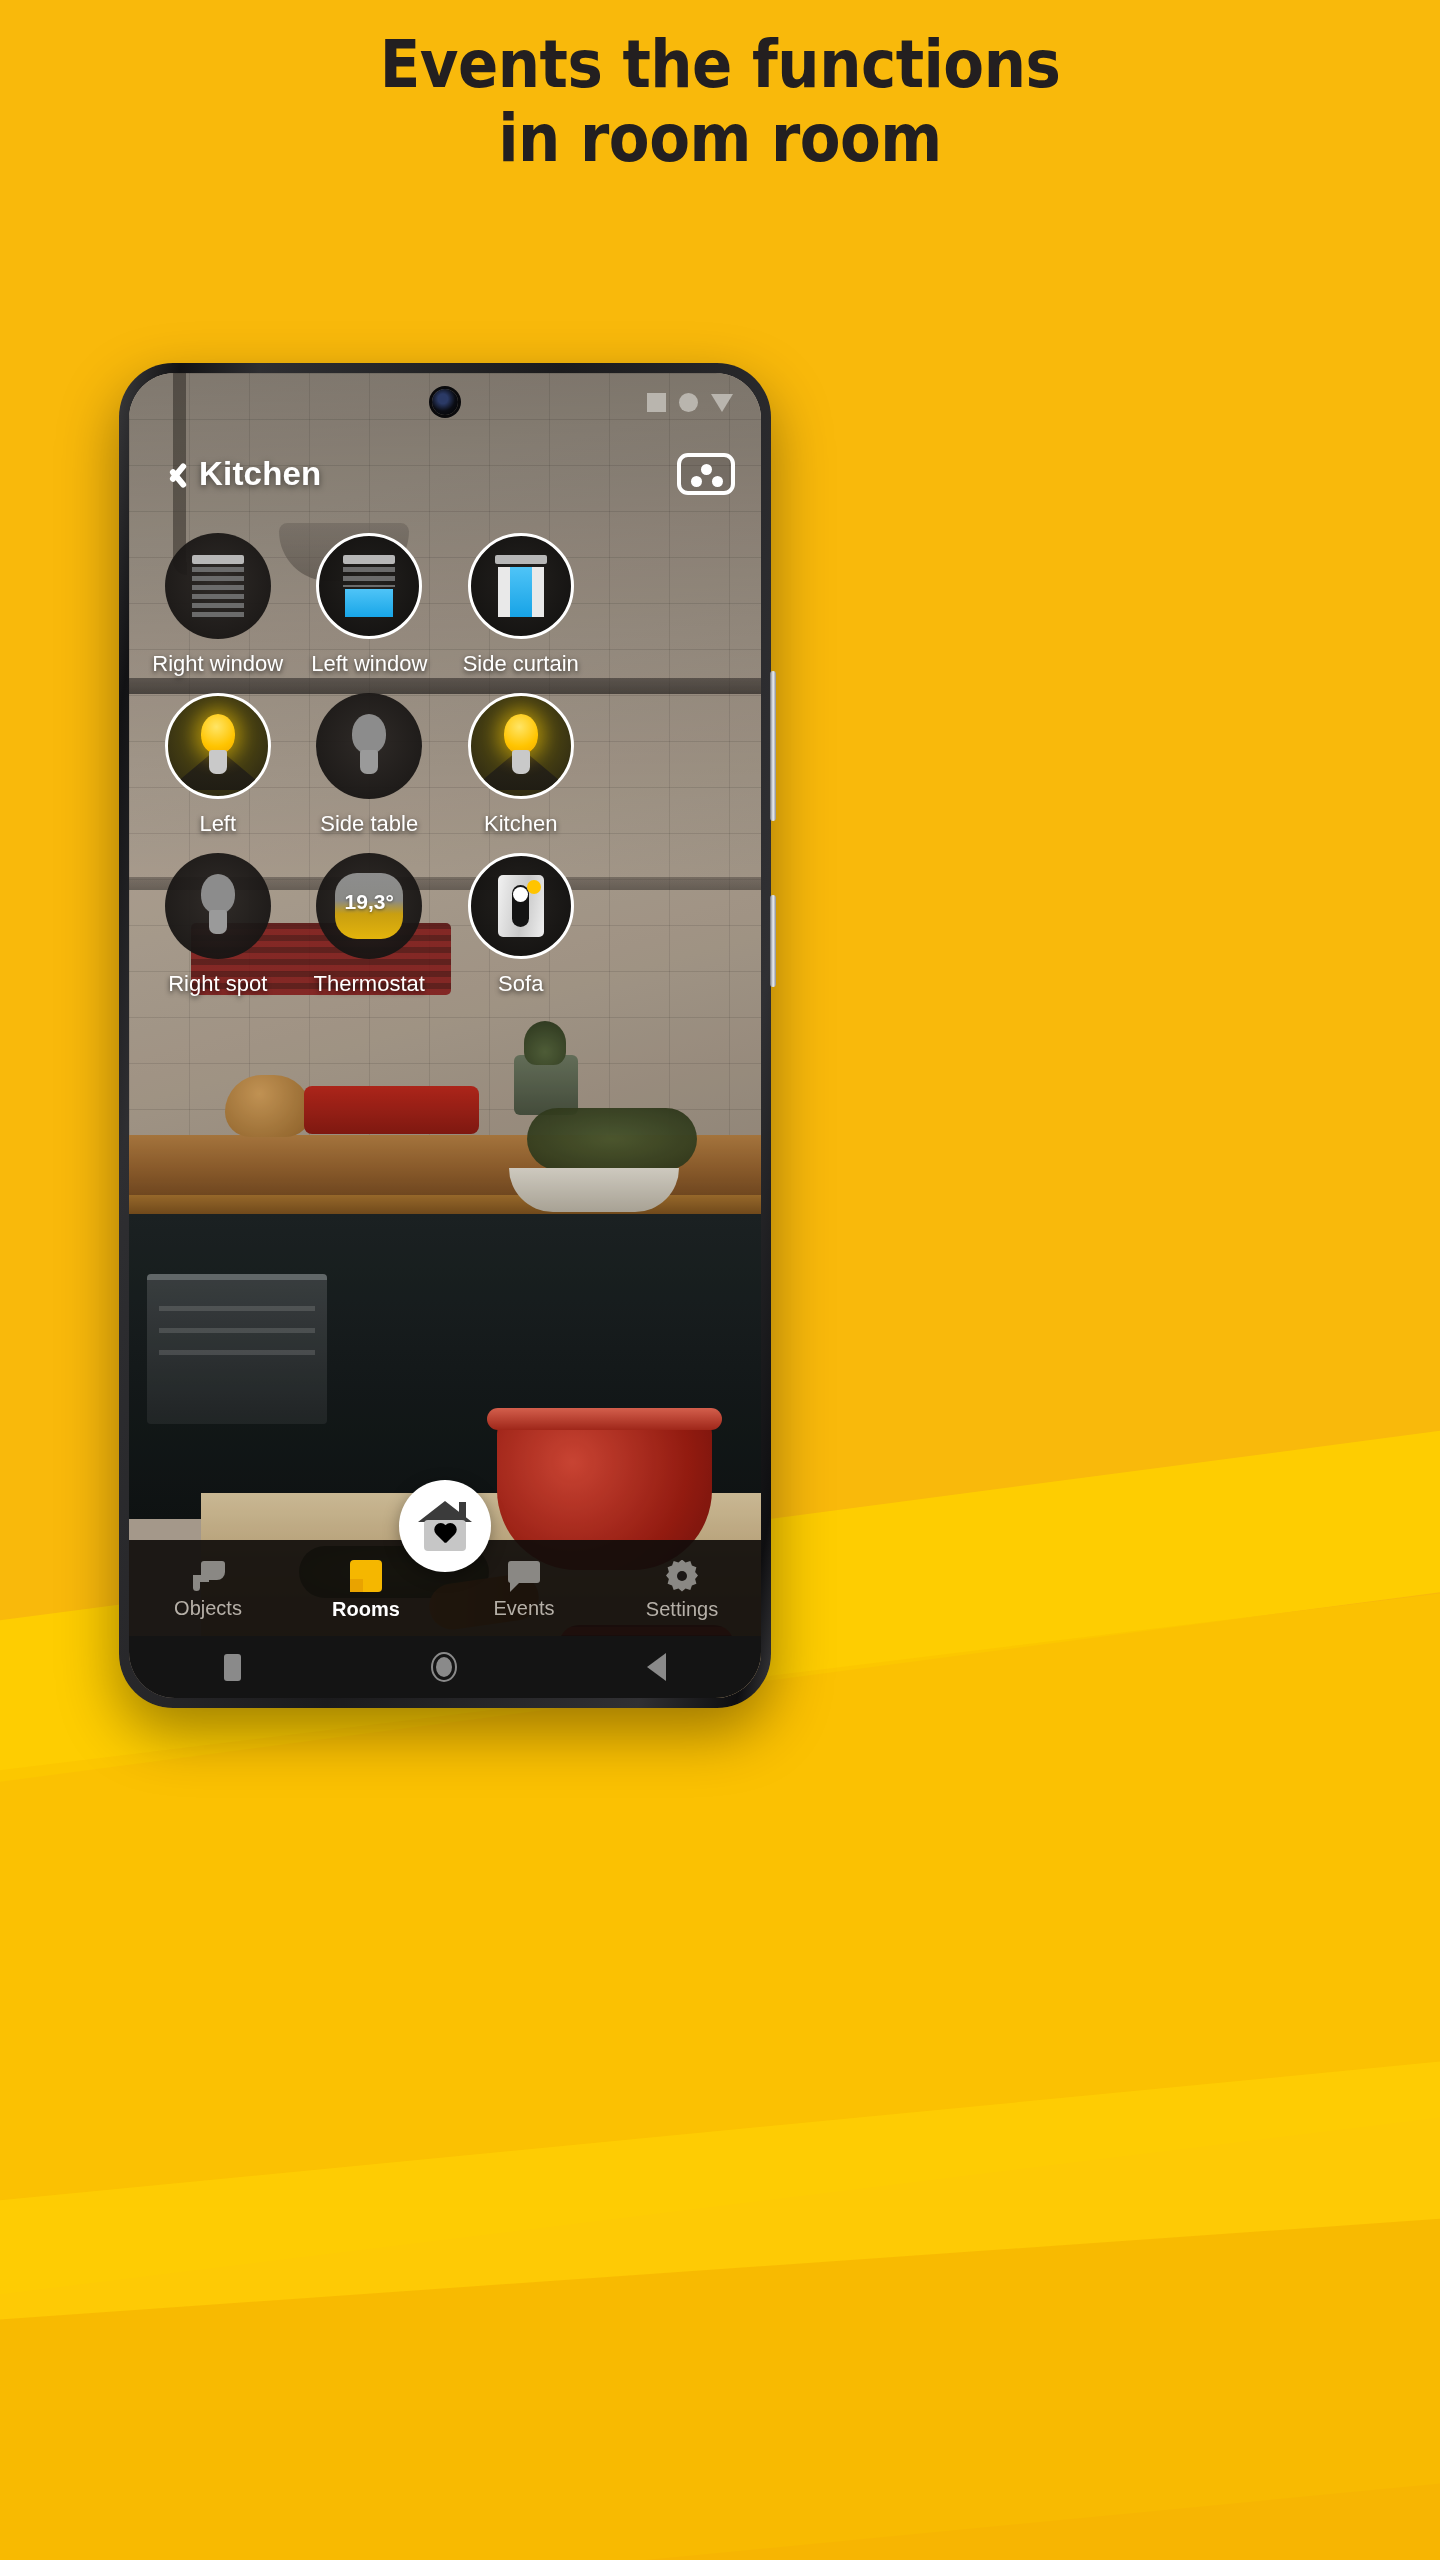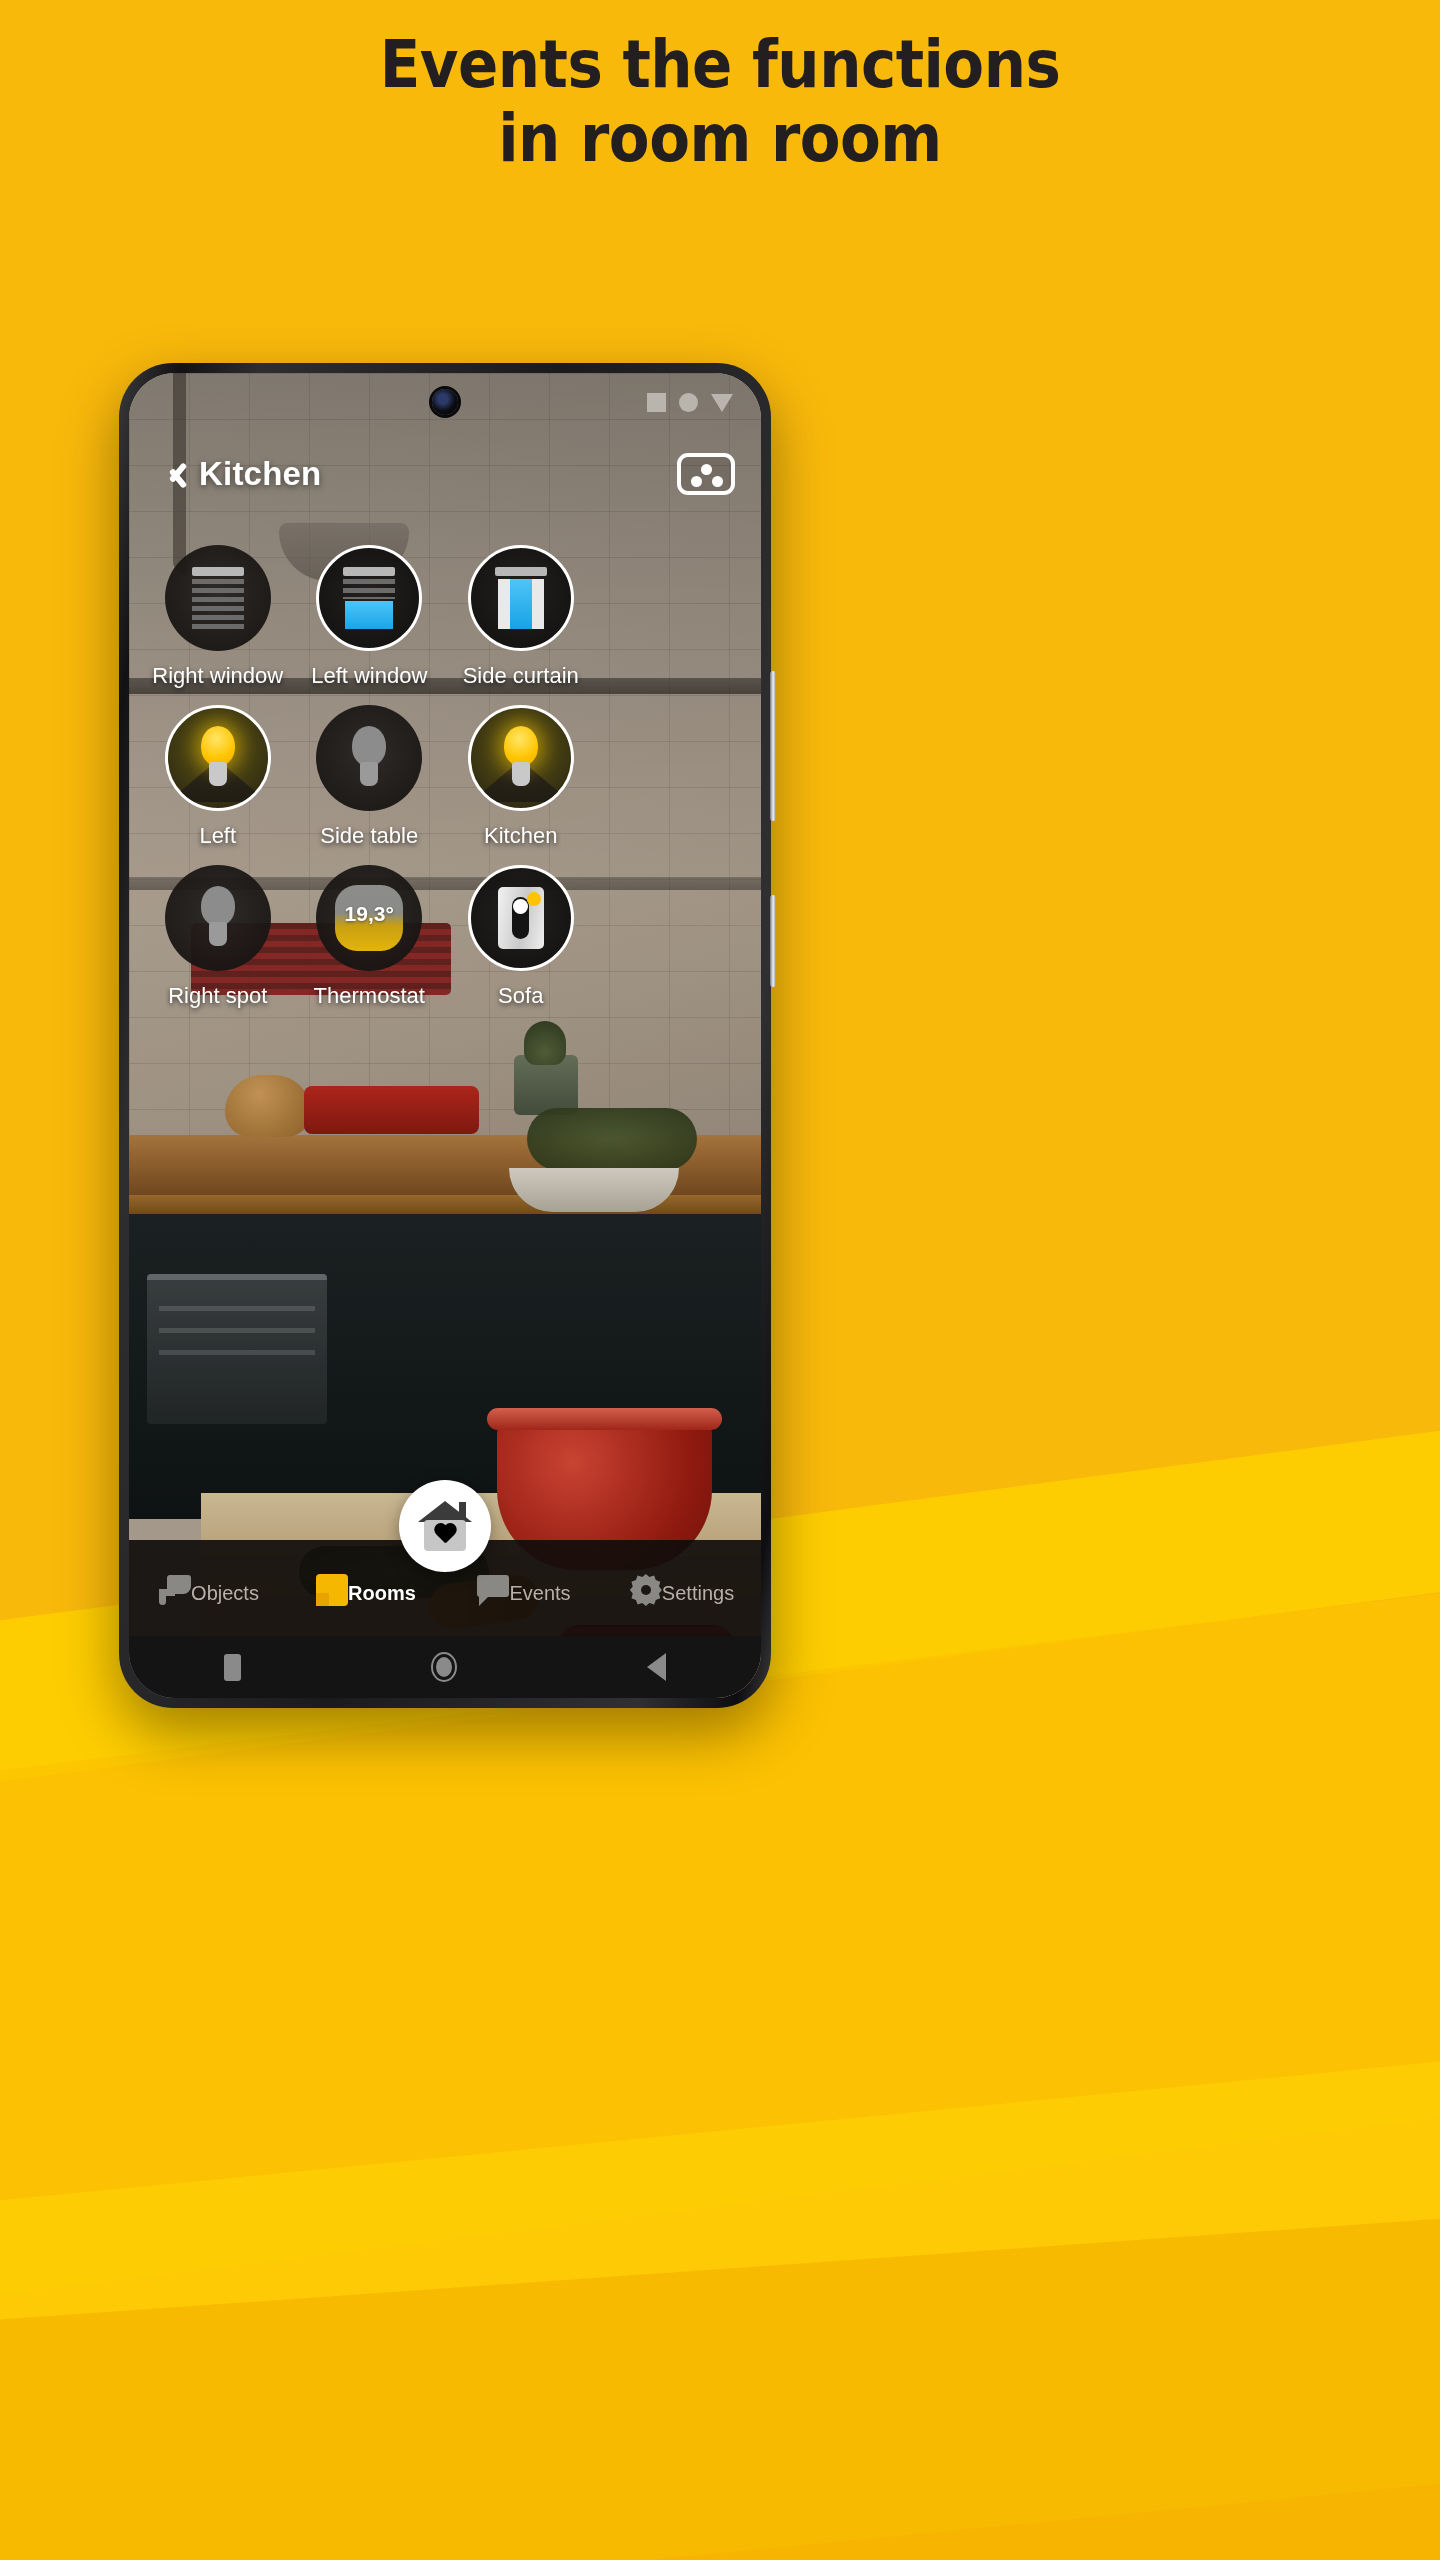--- a/index.html
+++ b/index.html
@@ -139,21 +139,21 @@
   #room-title { color:#fff; font-size:33px; font-weight:bold; letter-spacing:.2px;
     text-shadow:0 2px 6px rgba(0,0,0,.5); }
   #scenes-btn { margin-left:auto; width:58px; height:42px; border:4px solid #fff; border-radius:11px;
     position:relative; background:rgba(0,0,0,.12); cursor:pointer; }
   #scenes-btn i { position:absolute; width:11px; height:11px; border-radius:50%; background:#fff; }
   #scenes-btn i.d1 { left:20px; top:7px; }
   #scenes-btn i.d2 { left:10px; top:19px; }
   #scenes-btn i.d3 { left:31px; top:19px; }
 
   
-  #grid { position:absolute; left:0; top:172px; width:100%; z-index:5; padding:0 13px; }
+  #grid { position:absolute; left:0; top:160px; width:100%; z-index:5; padding:0 13px; }
   .row { display:flex; margin-bottom:16px; }
   .cell { width:25%; display:flex; flex-direction:column; align-items:center; cursor:pointer; }
   .puck {
     width:106px; height:106px; border-radius:50%;
     display:flex; align-items:center; justify-content:center;
     position:relative; overflow:hidden;
   }
   .puck.off { background:radial-gradient(circle at 50% 45%, rgba(38,34,32,.92), rgba(18,16,15,.96)); }
   .puck.on  { border:3px solid #fff; }
   .puck.on.light { background:radial-gradient(circle at 50% 40%, #6e6412 0%, #463f12 45%, #221f14 100%); }
@@ -222,21 +222,21 @@
     background:#c6c6c6; border-radius:4px; }
   .ico-home .heart { position:absolute; left:15px; top:23px; width:24px; height:22px; }
   .ico-home .heart:before, .ico-home .heart:after {
     content:""; position:absolute; top:0; width:13px; height:19px; background:#000; border-radius:7px 7px 0 0; }
   .ico-home .heart:before { left:12px; transform:rotate(-45deg); transform-origin:0 100%; }
   .ico-home .heart:after  { left:0;  transform:rotate(45deg);  transform-origin:100% 100%; }
 
   
   #bottomnav { position:absolute; left:0; bottom:62px; width:100%; height:96px; z-index:7;
     background:rgba(16,13,11,.92); display:flex; }
-  .nav-item { flex:1; display:flex; flex-direction:row; align-items:center;
+  .nav-item { flex:1; display:flex; flex-direction:column; align-items:center;
     justify-content:center; cursor:pointer; padding-top:4px; }
   .nav-label { font-size:20px; color:#b6b0a8; margin-top:6px; }
   .nav-item.active .nav-label { color:#fff; font-weight:bold; }
   .ico-cam { width:34px; height:30px; position:relative; }
   .ico-cam .bx { position:absolute; right:0; top:0; width:24px; height:19px; background:#8a8884; border-radius:3px 3px 8px 3px; }
   .ico-cam .st { position:absolute; left:2px; top:14px; width:7px; height:16px; background:#8a8884; border-radius:0 0 4px 4px;}
   .ico-cam .arm { position:absolute; left:2px; top:14px; width:16px; height:7px; background:#8a8884; }
   .ico-room { width:32px; height:32px; position:relative; }
   .ico-room .a { position:absolute; left:0; top:0; width:32px; height:32px; background:#F5B700; border-radius:4px; }
   .ico-room .b { position:absolute; left:0; bottom:0; width:13px; height:13px; background:#E9A300; }

